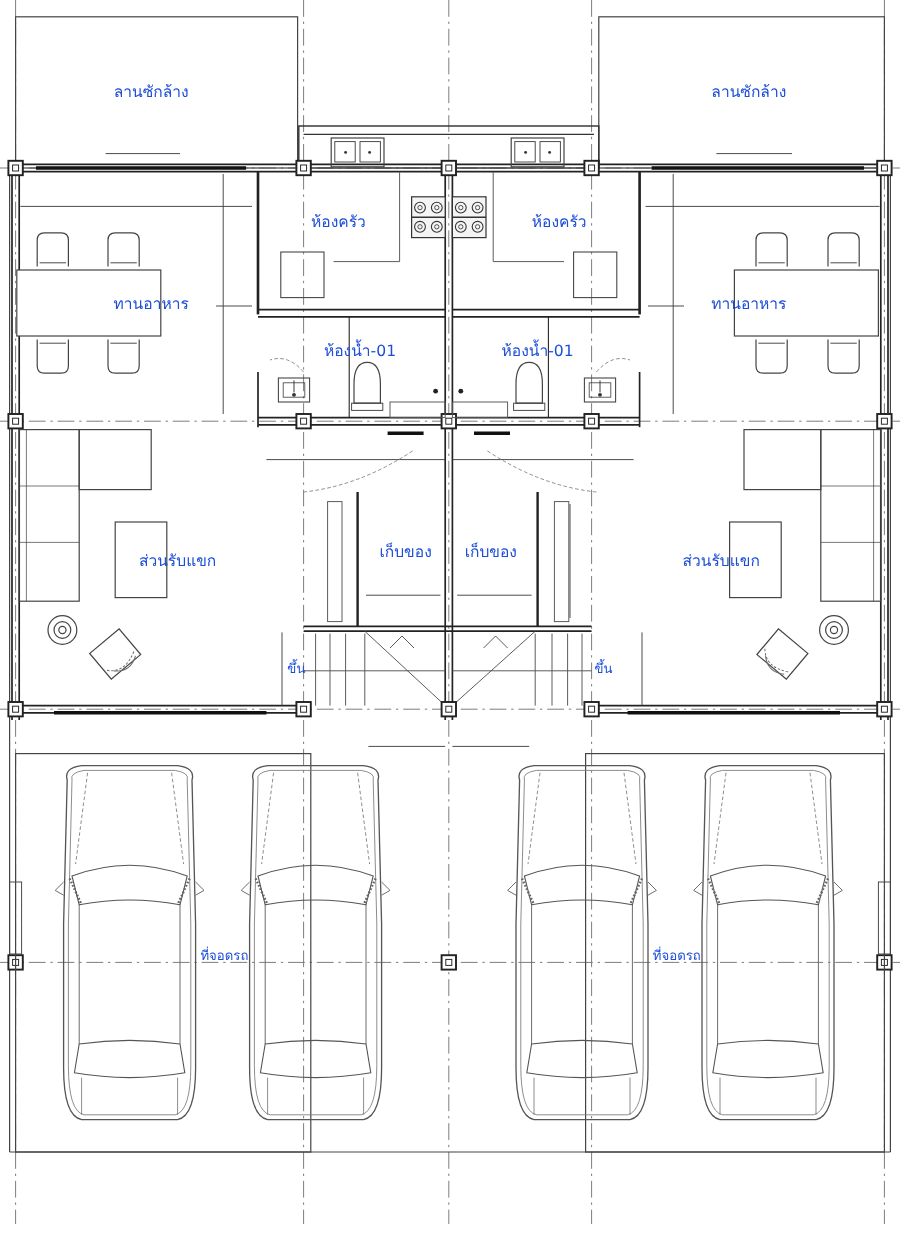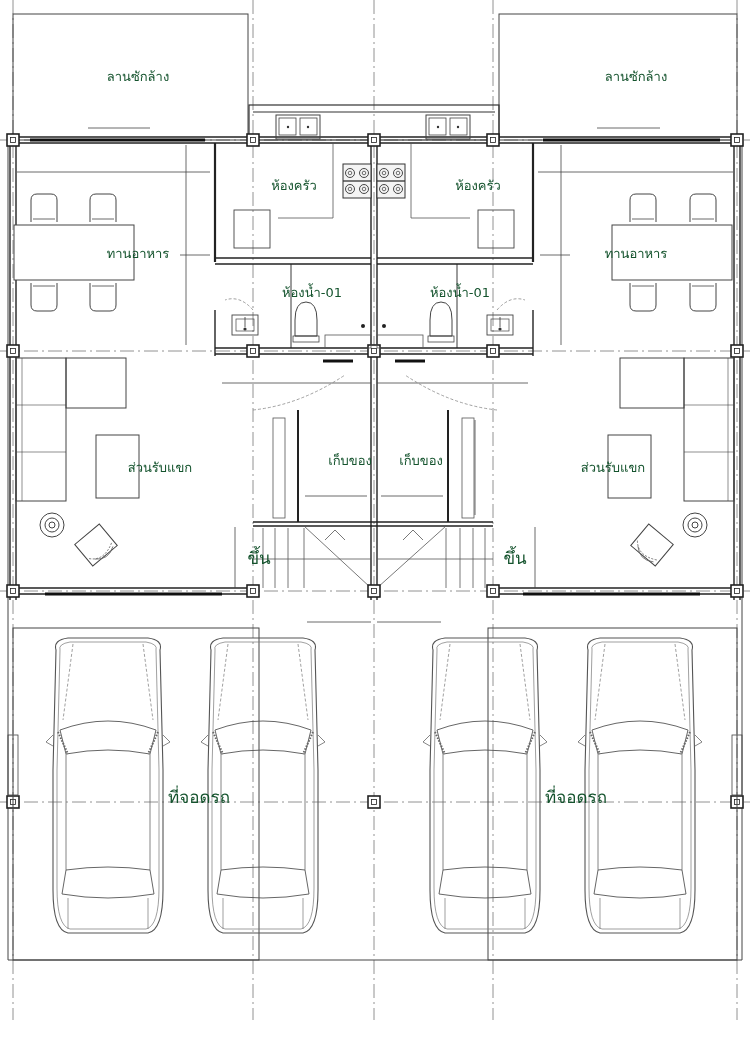--- a/index.html
+++ b/index.html
@@ -1,22 +1,22 @@
 <!DOCTYPE html>
 <html><head>
 <meta charset="utf-8">
 <style>
   html, body { margin: 0; padding: 0; background: #ffffff; }
   body { width: 750px; height: 1047px; position: relative; overflow: hidden;
          font-family: "DejaVu Sans", sans-serif; }
   #plan { position: absolute; left: 0; top: 0; width: 750px; height: 1047px; }
-  .room-label { position: absolute; font-size: 13px; color: #14532d; white-space: nowrap;
+  .room-label { position: absolute; font-size: 13px; color: #1d4ed8; white-space: nowrap;
                 transform: translate(-50%, -50%); font-family: "DejaVu Sans", sans-serif;
-                background: transparent; margin-left: 12px; }
-  .small-label { font-size: 17px; }
+                background: transparent; }
+  .small-label { font-size: 11px; }
 </style>
 </head>
 <body>
 
 <svg id="plan" viewBox="0 0 750 1047" xmlns="http://www.w3.org/2000/svg">
   <defs>
     <g id="column">
       <rect x="-6" y="-6" width="12" height="12" fill="#fff" stroke="#222" stroke-width="1.6"></rect>
       <rect x="-2.5" y="-2.5" width="5" height="5" fill="none" stroke="#222" stroke-width="0.8"></rect>
     </g>

